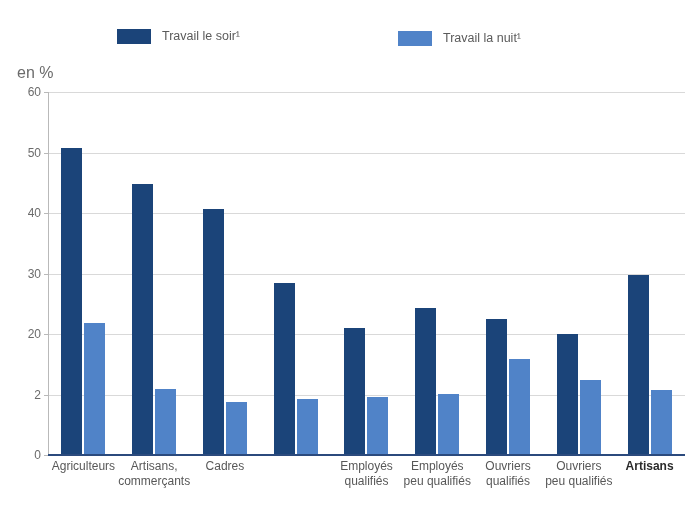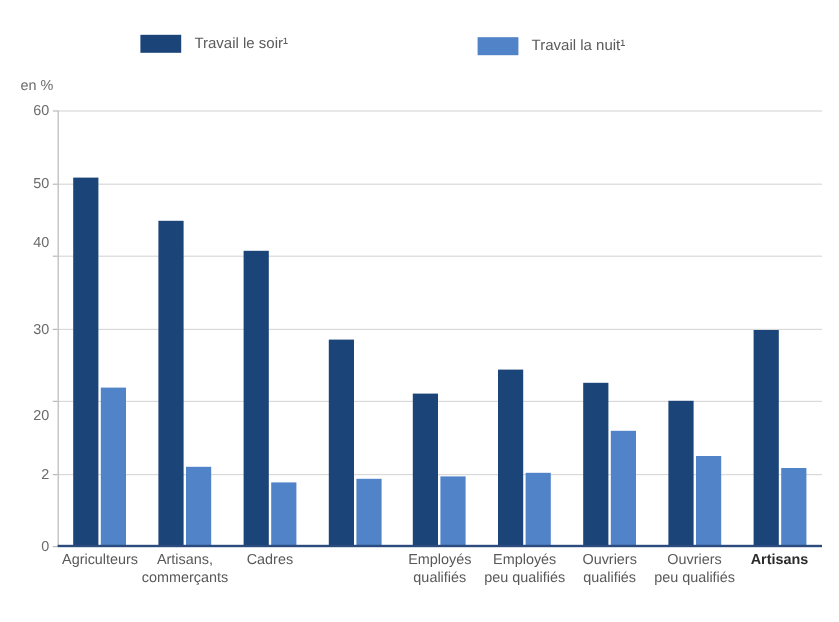--- a/index.html
+++ b/index.html
@@ -49,21 +49,21 @@
     color: #5a5a5a;
     white-space: nowrap;
     line-height: 15px;
   }
 
   
   #axis-unit {
     position: absolute;
     left: 17px;
     top: 64px;
-    font-size: 12px;
+    font-size: 16px;
     color: #6b6b6b;
     white-space: nowrap;
   }
 
   
   #plot {
     position: absolute;
     left: 48px;
     top: 92px;
     width: 637px;
@@ -177,27 +177,27 @@
     <div id="plot-bg"></div>
     <div id="gridlines">
         <div class="gridline" style="top: 363px; background: transparent;"></div>
         <div class="y-tick" style="top: 363px;"></div>
         <div class="y-tick-label" style="top: 363px;">0</div>
         <div class="gridline" style="top: 302.5px;"></div>
         <div class="y-tick" style="top: 302.5px;"></div>
         <div class="y-tick-label" style="top: 302.5px;">2</div>
         <div class="gridline" style="top: 242px;"></div>
         <div class="y-tick" style="top: 242px;"></div>
-        <div class="y-tick-label" style="top: 254px;">20</div>
+        <div class="y-tick-label" style="top: 242px;">20</div>
         <div class="gridline" style="top: 181.5px;"></div>
         <div class="y-tick" style="top: 181.5px;"></div>
         <div class="y-tick-label" style="top: 181.5px; text-align: right;">30</div>
         <div class="gridline" style="top: 121px;"></div>
         <div class="y-tick" style="top: 121px;"></div>
-        <div class="y-tick-label" style="top: 110px;">40</div>
+        <div class="y-tick-label" style="top: 121px;">40</div>
         <div class="gridline" style="top: 60.5px;"></div>
         <div class="y-tick" style="top: 60.5px;"></div>
         <div class="y-tick-label" style="top: 60.5px;">50</div>
         <div class="gridline" style="top: 0px;"></div>
         <div class="y-tick" style="top: 0px;"></div>
         <div class="y-tick-label" style="top: 0px;">60</div>
       </div>
     <div id="y-axis-line"></div>
     <div id="bars">
         <div class="group" style="left: 0px; width: 70.7778px;">

